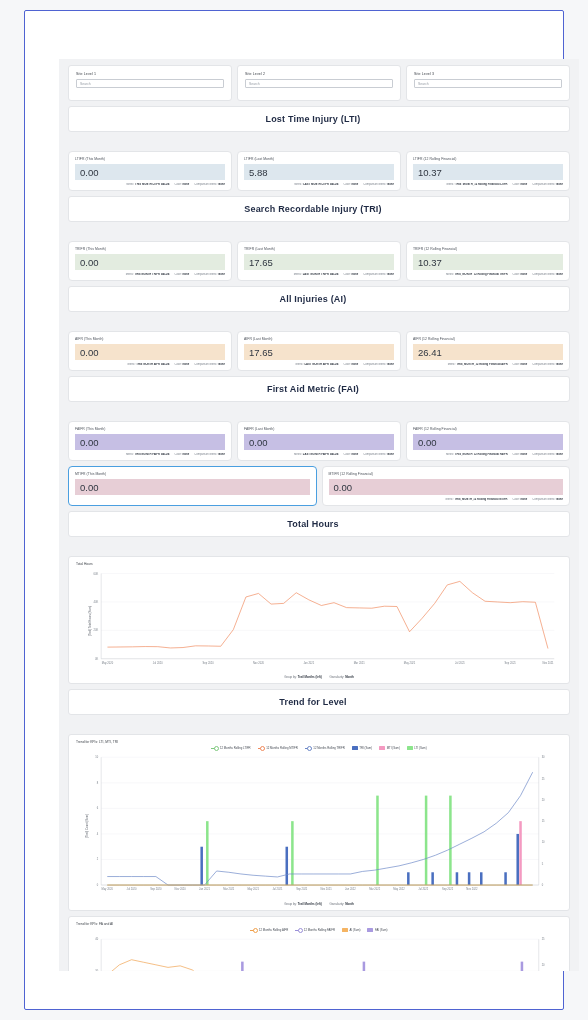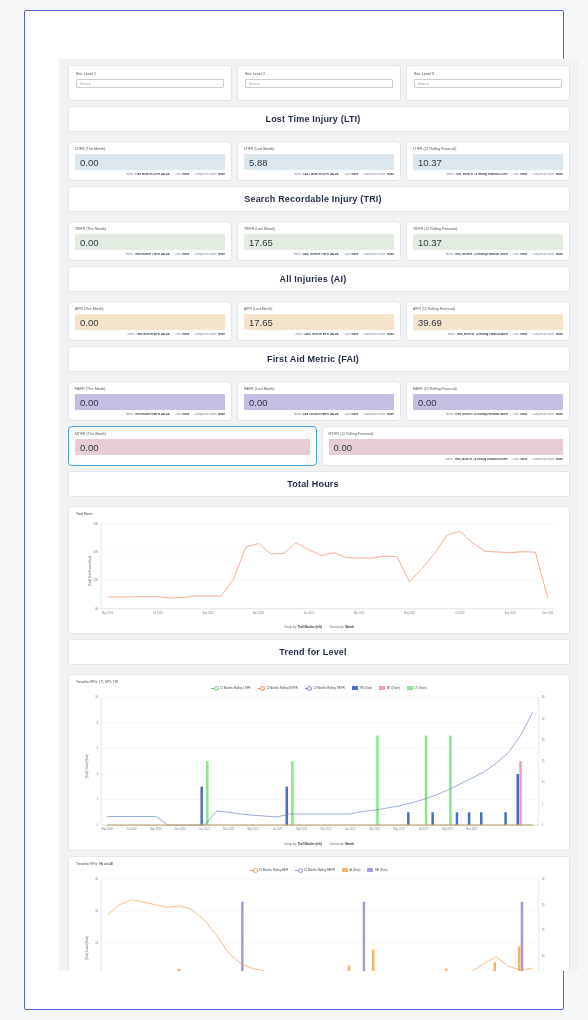--- a/index.html
+++ b/index.html
@@ -34,21 +34,21 @@
   .filter-input{
     width:100%; height:9px; border:1px solid #c9cdd3; border-radius:1px;
     background:#fff; font-size:3.4px; color:#9aa0a8;
     padding:0 3px; font-family:"Liberation Sans", sans-serif;
     display:flex; align-items:center;
   }
   
   .section-title{
     text-align:center; font-size:9px; font-weight:bold; color:#1f2a44;
     padding:7px 12px 7px 0; background:#fff;
-    border:1px solid #e3e5e8; border-radius:3px; margin-bottom:9px;
+    border:1px solid #e3e5e8; border-radius:3px; margin-bottom:19px;
     letter-spacing:.2px;
   }
   
   .kpi-row{ display:flex; gap:5px; margin-bottom:5px; }
   .kpi-card{
     flex:1; background:#fff; border:1px solid #e3e5e8; border-radius:4px;
     padding:5px 6px 4px 6px;
   }
   .kpi-card.selected{ border:1.4px solid #4a9fe0; }
   .kpi-label{ font-size:3.4px; color:#4a5059; margin-bottom:3px; letter-spacing:.05px; }
@@ -164,21 +164,21 @@
             <div class="kpi-value">0.00</div>
             <div class="kpi-meta"><span>Metric:</span> <b>THIS MONTH AIFR VALUE</b><span class="sep"></span><span>Color:</span> <b>None</b><span class="sep"></span><span>Comparison Metric:</span> <b>None</b></div>
           </div>
           <div class="kpi-card">
             <div class="kpi-label">AIFR (Last Month)</div>
             <div class="kpi-value">17.65</div>
             <div class="kpi-meta"><span>Metric:</span> <b>LAST MONTH AIFR VALUE</b><span class="sep"></span><span>Color:</span> <b>None</b><span class="sep"></span><span>Comparison Metric:</span> <b>None</b></div>
           </div>
           <div class="kpi-card">
             <div class="kpi-label">AIFR (12 Rolling Financial)</div>
-            <div class="kpi-value">39.69</div>
+            <div class="kpi-value">26.41</div>
             <div class="kpi-meta"><span>Metric:</span> <b>THIS_MONTH_12 Rolling Financial AIFR</b><span class="sep"></span><span>Color:</span> <b>None</b><span class="sep"></span><span>Comparison Metric:</span> <b>None</b></div>
           </div>
         </div>
         <div class="section-title">First Aid Metric (FAI)</div>
         <div class="kpi-row t-fai">
           <div class="kpi-card">
             <div class="kpi-label">FAIFR (This Month)</div>
             <div class="kpi-value">0.00</div>
             <div class="kpi-meta"><span>Metric:</span> <b>THIS MONTH FAIFR VALUE</b><span class="sep"></span><span>Color:</span> <b>None</b><span class="sep"></span><span>Comparison Metric:</span> <b>None</b></div>
           </div>

